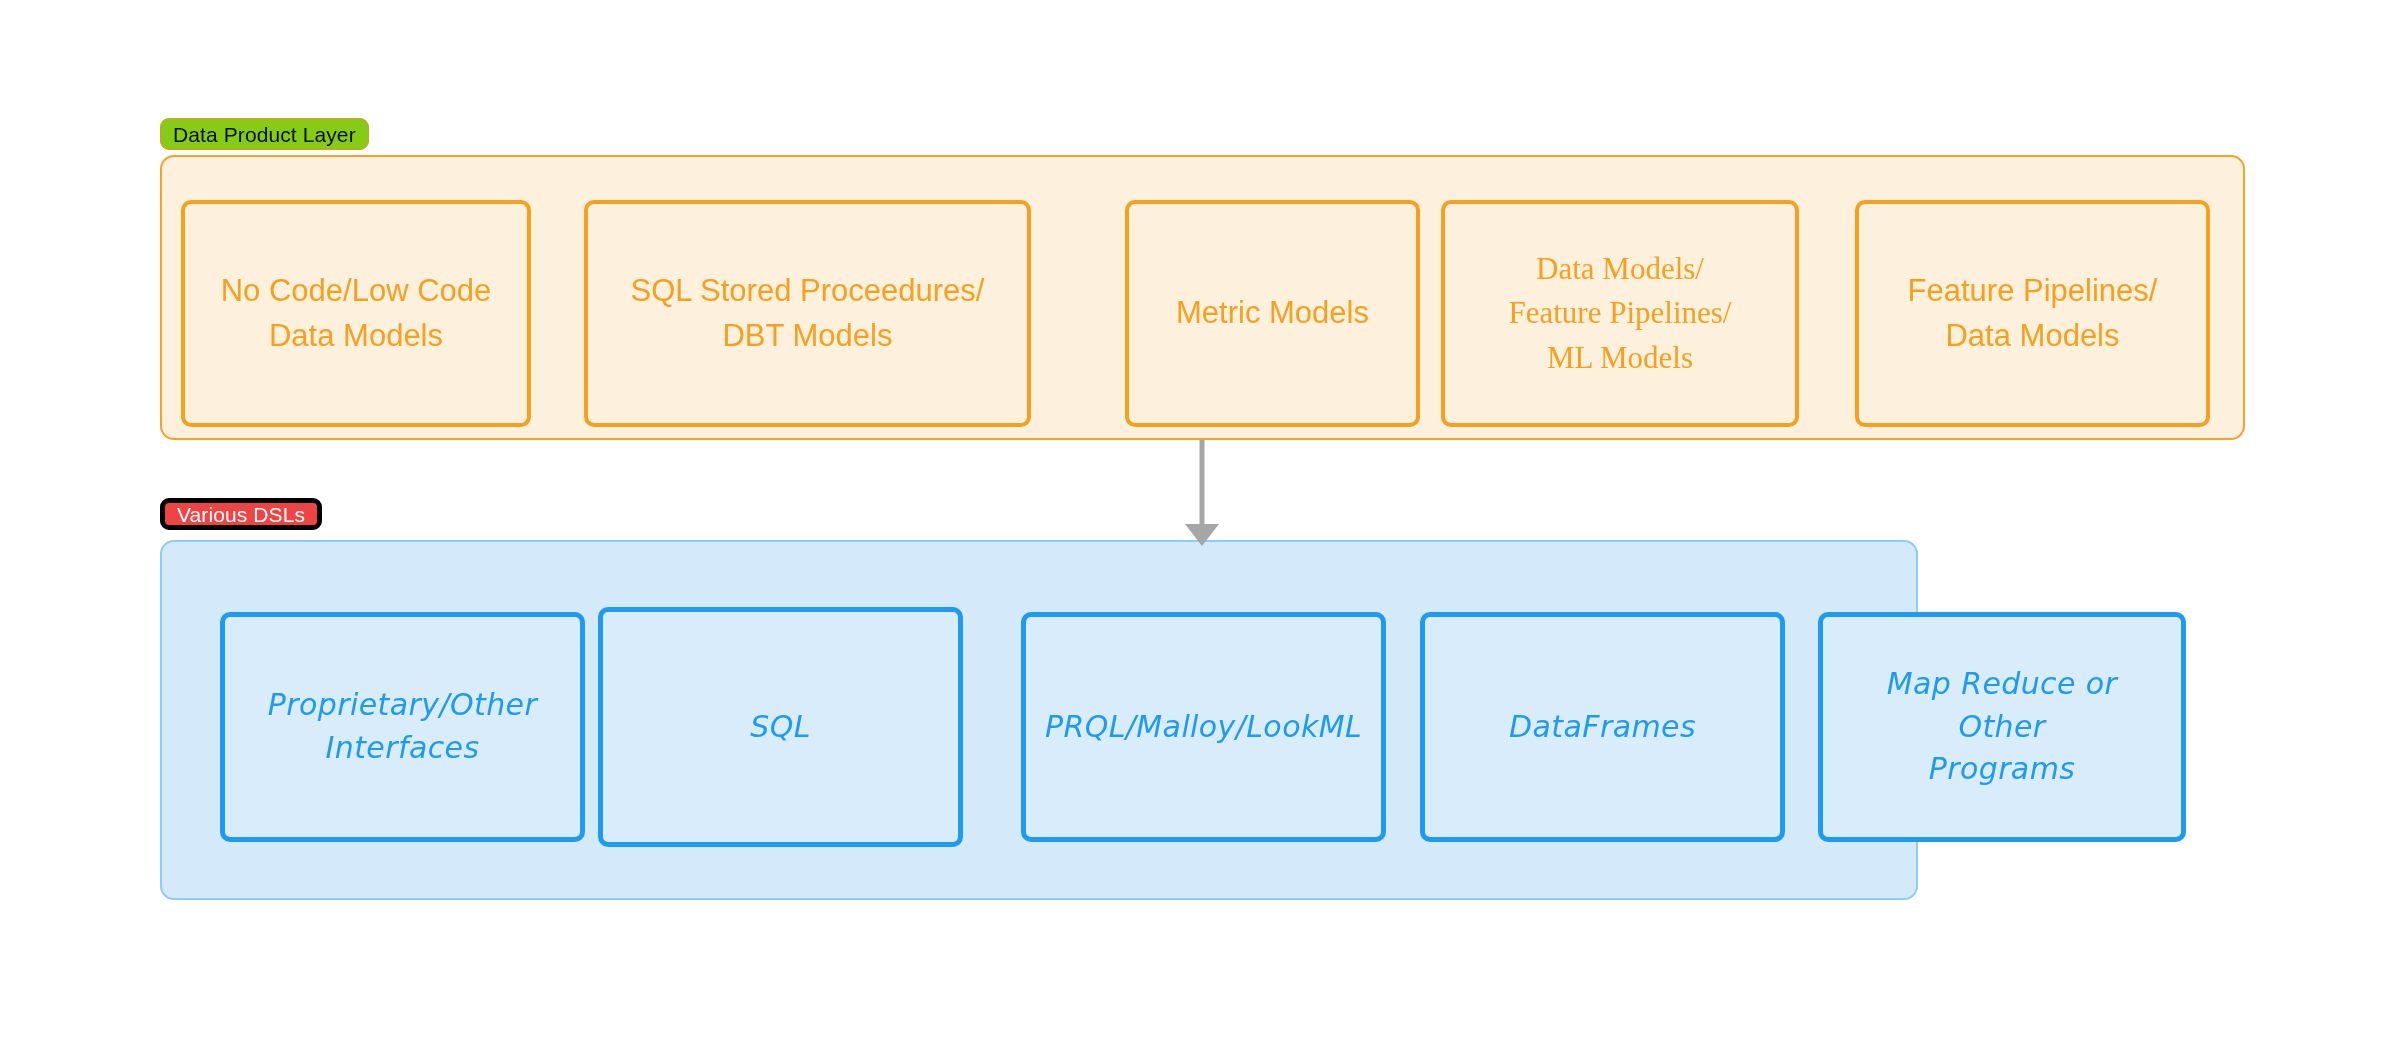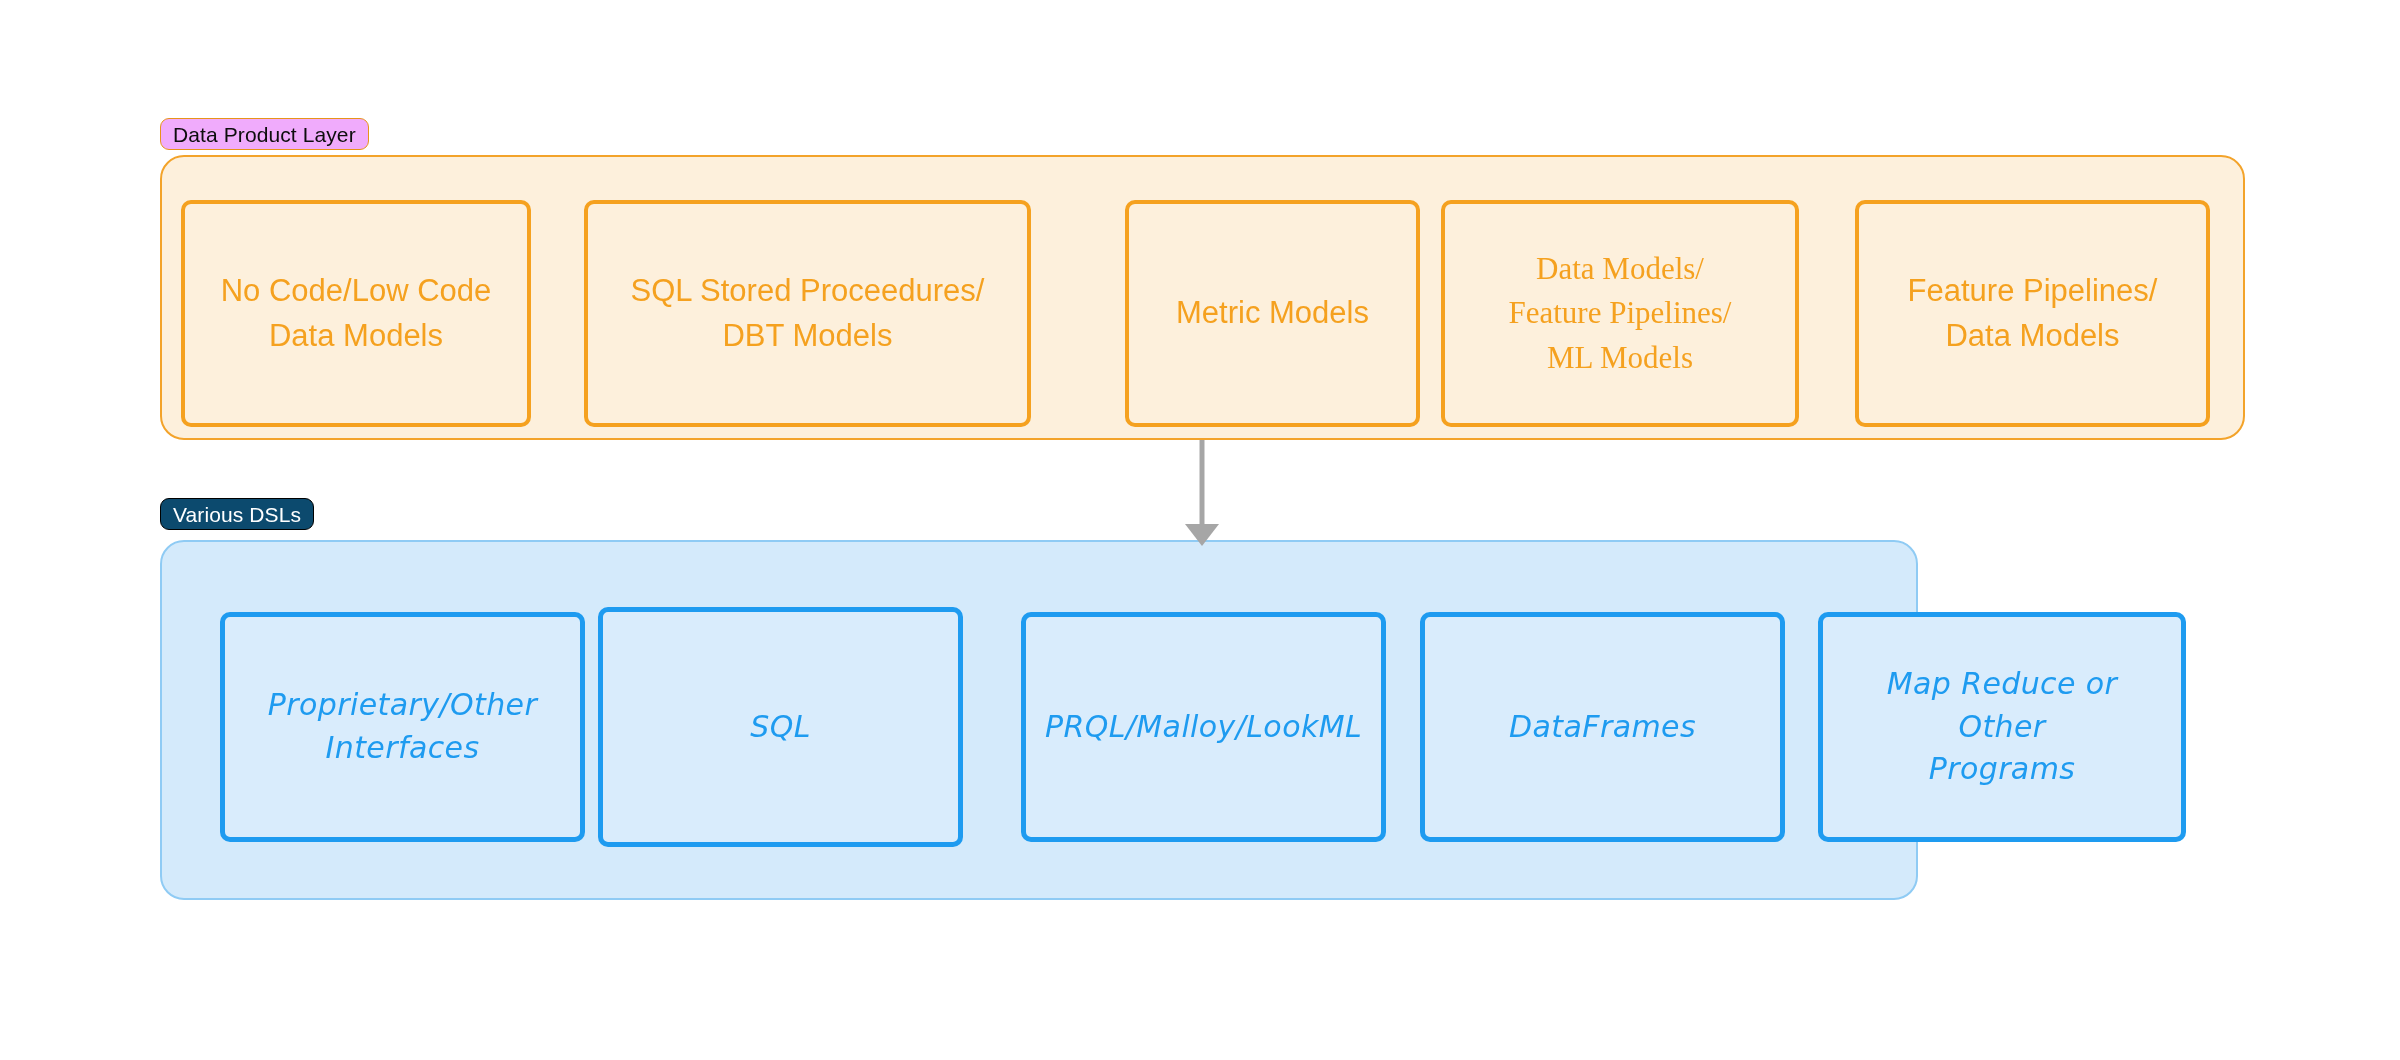--- a/index.html
+++ b/index.html
@@ -32,35 +32,35 @@
     font-size: 21px;
     line-height: 1;
     letter-spacing: 0.1px;
     white-space: nowrap;
     padding: 0 12px;
     height: 32px;
     z-index: 5;
     box-sizing: border-box;
   }
   .badge-orange {
-    background: #f0abfc;
+    background: #84cc16;
     color: #0d0d0d;
     border: 1px solid #E8941A;
   }
   .badge-blue {
-    background: #0c4a6e;
+    background: #ef4444;
     color: #ffffff;
-    border: 1px solid #000000;
+    border: 5px solid #000000;
   }
 
   
   .layer {
     position: absolute;
     box-sizing: border-box;
-    border-radius: 24px;
+    border-radius: 14px;
   }
   .layer-orange {
     background: #FDF0DC;
     border: 2px solid #F3A32A;
   }
   .layer-blue {
     background: #D4EAFB;
     border: 2px solid #8FCBF4;
   }
 

